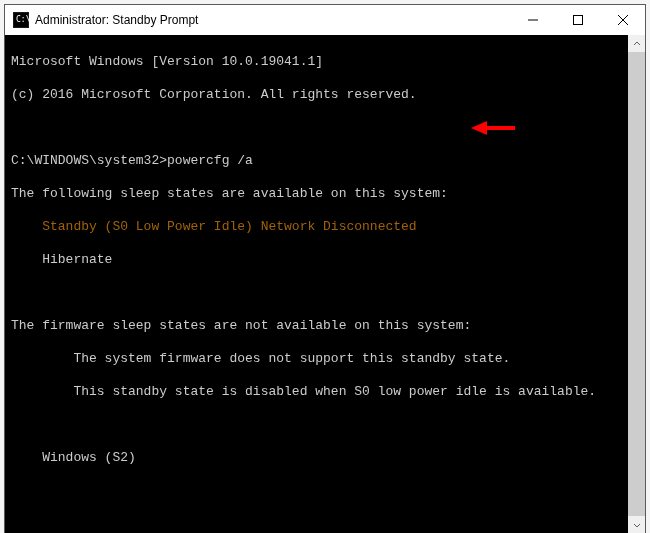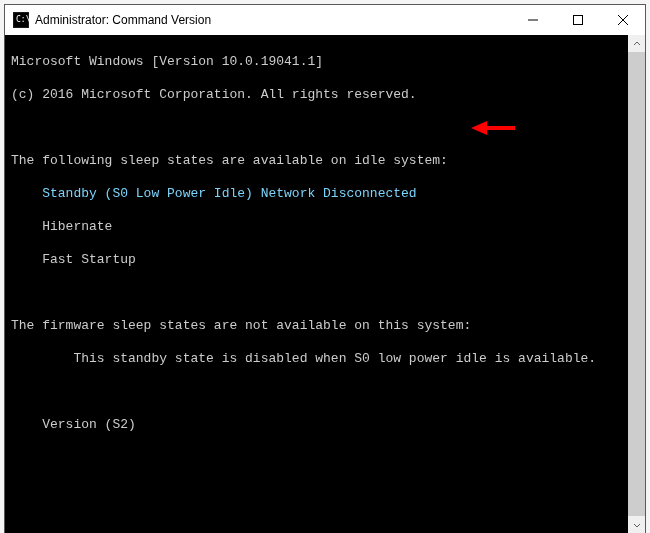--- a/index.html
+++ b/index.html
@@ -8,21 +8,21 @@
     .titlebar { height:30px; background:#fff; display:flex; align-items:center; position:relative; font-size:12px; color:#000; }
     .titlebar .icon { width:16px; height:16px; margin:0 6px 0 8px; display:inline-block; position:relative; }
     .titlebar .icon svg { display:block; }
     .titlebar .title { flex:0 0 auto; }
     .winbtns { position:absolute; right:0; top:0; height:30px; display:flex; }
     .winbtn { width:45px; height:30px; display:flex; align-items:center; justify-content:center; color:#000; }
     .winbtn svg { display:block; }
     .terminal { position:relative; width:100%; height:498px; background:#000; overflow:hidden; }
     .termbody { position:absolute; inset:0 17px 0 0; background:#000; color:#ccc; font-family:Consolas,"Courier New",monospace; font-size:13px; line-height:16.5px; padding:2px 0 0 6px; white-space:pre; }
     .termbody div { white-space:pre; }
-    .yellow { color:#7dd3fc; }
+    .yellow { color:#a16207; }
     .scrollbar { position:absolute; right:0; top:0; width:17px; height:100%; background:#f0f0f0; display:flex; flex-direction:column; }
     .sb-btn { width:17px; height:17px; background:#f0f0f0; display:flex; align-items:center; justify-content:center; color:#606060; font-size:10px; }
     .sb-track { flex:1; background:#f0f0f0; position:relative; }
     .sb-thumb { position:absolute; left:0; top:0; width:17px; height:100%; background:#cdcdcd; }
     .arrow { position:absolute; display:flex; align-items:center; pointer-events:none; }
     .arrow .head { width:0; height:0; border-top:7px solid transparent; border-bottom:7px solid transparent; border-right:16px solid #ff0000; }
     .arrow .shaft { width:28px; height:4px; background:#ff0000; }
   </style>
 </head>
 <body>
@@ -30,21 +30,21 @@
 <div class="window">
 
   <div class="titlebar">
     <span class="icon">
       <svg width="16" height="16" viewBox="0 0 16 16">
         <rect x="0" y="0" width="16" height="16" fill="#1a1a1a"></rect>
         <rect x="1" y="1" width="14" height="14" fill="#000"></rect>
         <text x="3" y="10" font-size="8" fill="#fff" font-family="monospace">C:\</text>
       </svg>
     </span>
-    <span class="title">Administrator: Command Version</span>
+    <span class="title">Administrator: Standby Prompt</span>
     <div class="winbtns">
       <div class="winbtn" title="Minimize">
         <svg width="10" height="10" viewBox="0 0 10 10">
             <path d="M0 5 H10" stroke="currentColor" stroke-width="1"></path>
           </svg>
       </div>
       <div class="winbtn" title="Maximize">
         <svg width="10" height="10" viewBox="0 0 10 10">
             <rect x="0.5" y="0.5" width="9" height="9" fill="none" stroke="currentColor" stroke-width="1"></rect>
           </svg>
@@ -55,29 +55,30 @@
           </svg>
       </div>
     </div>
   </div>
 
   <div class="terminal">
     <div class="termbody">
 <div>Microsoft Windows [Version 10.0.19041.1]</div>
 <div>(c) 2016 Microsoft Corporation. All rights reserved.</div>
 <div> </div>
-<div>The following sleep states are available on idle system:</div>
+<div><span>C:\WINDOWS\system32&gt;</span><span>powercfg /a</span></div>
+<div>The following sleep states are available on this system:</div>
 <div class="yellow">    Standby (S0 Low Power Idle) Network Disconnected</div>
 <div>    Hibernate</div>
-<div>    Fast Startup</div>
 <div> </div>
 <div>The firmware sleep states are not available on this system:</div>
+<div>        The system firmware does not support this standby state.</div>
 <div>        This standby state is disabled when S0 low power idle is available.</div>
 <div> </div>
-<div>    Version (S2)</div>
+<div>    Windows (S2)</div>
 
 
 
 
 
 
 
 
 
 

